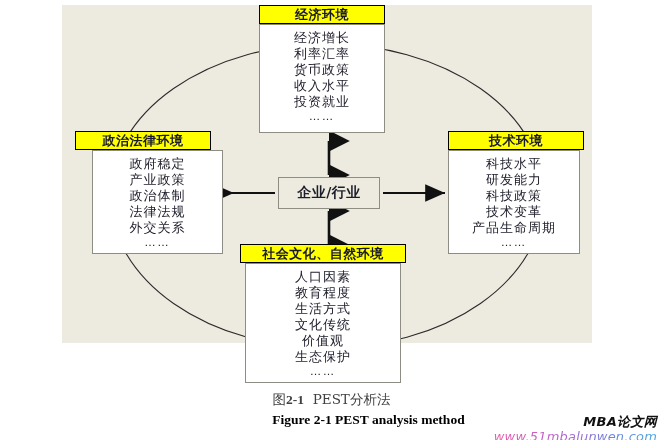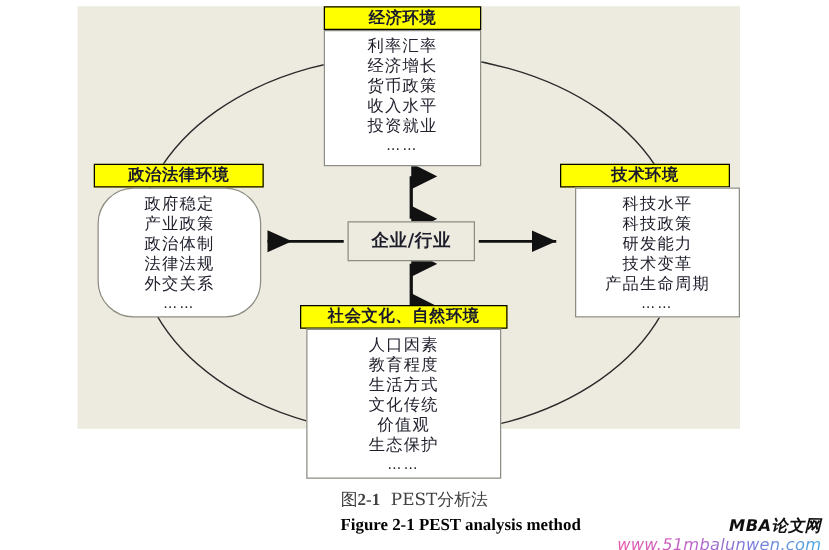--- a/index.html
+++ b/index.html
@@ -81,24 +81,24 @@
     letter-spacing: 2px;
     font-size: 11px;
     line-height: 14px;
   }
 
   
   #group-economic { left: 197px; top: 0px; width: 126px; }
   #group-economic .pest-body { height: 109px; }
 
   #group-political { left: 13px; top: 126px; width: 136px; }
-  #group-political .pest-body { height: 104px; margin-left: 3px; width: 131px; border-radius: 29px; }
+  #group-political .pest-body { height: 104px; margin-left: 17px; width: 131px; }
 
   #group-technological { left: 386px; top: 126px; width: 136px; }
-  #group-technological .pest-body { height: 104px; margin-left: 12px; width: 132px; }
+  #group-technological .pest-body { height: 104px; margin-left: 0; width: 132px; }
 
   #group-social { left: 178px; top: 239px; width: 166px; }
   #group-social .pest-body { height: 120px; margin-left: 5px; width: 156px; }
 
   
   #center-box {
     position: absolute;
     left: 216px;
     top: 172px;
     width: 102px;
@@ -199,22 +199,22 @@
     <line x1="267" y1="206" x2="267" y2="240" stroke="#111111" stroke-width="2.6" marker-start="url(#ah-up)" marker-end="url(#ah-down)"></line>
 
     <line x1="213" y1="188" x2="152" y2="188" stroke="#111111" stroke-width="2.2" marker-end="url(#ah-left)"></line>
 
     <line x1="321" y1="188" x2="383" y2="188" stroke="#111111" stroke-width="2.2" marker-end="url(#ah-right)"></line>
   </svg>
 
   <div class="pest-group" id="group-economic">
     <div class="pest-header">经济环境</div>
     <div class="pest-body">
+      <div class="pest-item">经济增长</div>
       <div class="pest-item">利率汇率</div>
-      <div class="pest-item">经济增长</div>
       <div class="pest-item">货币政策</div>
       <div class="pest-item">收入水平</div>
       <div class="pest-item">投资就业</div>
       <div class="pest-item ellipsis">……</div>
     </div>
   </div>
 
   <div class="pest-group" id="group-political">
     <div class="pest-header">政治法律环境</div>
     <div class="pest-body">
@@ -224,22 +224,22 @@
       <div class="pest-item">法律法规</div>
       <div class="pest-item">外交关系</div>
       <div class="pest-item ellipsis">……</div>
     </div>
   </div>
 
   <div class="pest-group" id="group-technological">
     <div class="pest-header">技术环境</div>
     <div class="pest-body">
       <div class="pest-item">科技水平</div>
+      <div class="pest-item">研发能力</div>
       <div class="pest-item">科技政策</div>
-      <div class="pest-item">研发能力</div>
       <div class="pest-item">技术变革</div>
       <div class="pest-item">产品生命周期</div>
       <div class="pest-item ellipsis">……</div>
     </div>
   </div>
 
   <div class="pest-group" id="group-social">
     <div class="pest-header">社会文化、自然环境</div>
     <div class="pest-body">
       <div class="pest-item">人口因素</div>

